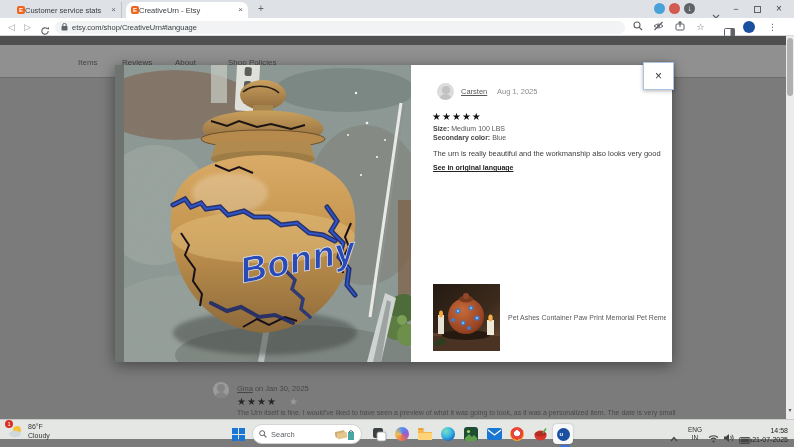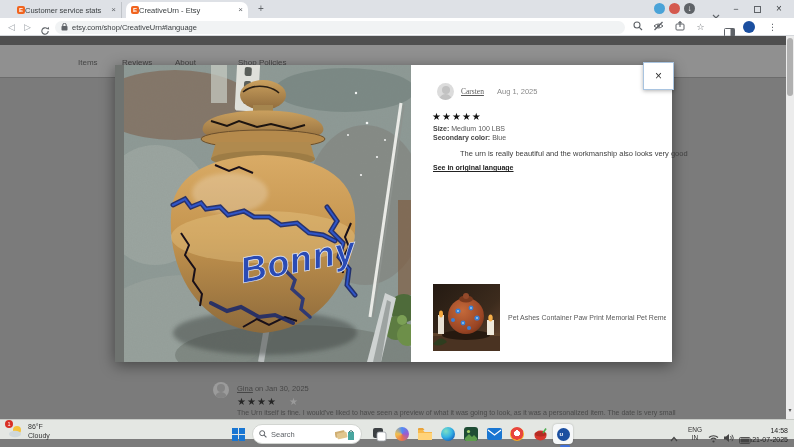--- a/index.html
+++ b/index.html
@@ -42,21 +42,21 @@
   .dim-avatar{width:16px;height:16px;border-radius:50%;background:#9b9b9b;overflow:hidden;}
   .dim-avatar i{display:block;width:8px;height:8px;border-radius:50%;background:#848484;margin:2px auto 0;}
   .dim-avatar b{display:block;width:12px;height:7px;border-radius:6px 6px 0 0;background:#848484;margin:0 auto;}
 
   
   .modal{left:115px;top:29px;width:557px;height:297px;background:#fff;box-shadow:0 3px 14px rgba(0,0,0,.45);display:flex;}
   .panel{position:relative;width:261px;height:297px;background:#fff;}
   .avatar{width:17px;height:17px;border-radius:50%;background:#dcdcdc;overflow:hidden;}
   .avatar i{display:block;width:8px;height:8px;border-radius:50%;background:#c2c2c2;margin:3px auto 0;}
   .avatar b{display:block;width:13px;height:8px;border-radius:7px 7px 0 0;background:#c2c2c2;margin:0 auto;}
-  .author{font-size:7.5px;color:#595959;text-decoration:underline;font-family:Liberation Serif, serif;}
+  .author{font-size:7.5px;color:#595959;text-decoration:underline;}
   .rdate{font-size:7.5px;color:#8a8a8a;}
   .stars{font-size:10px;color:#111;letter-spacing:1px;}
   .meta{font-size:7px;color:#595959;}
   .meta b{color:#444;}
   .rtext{font-size:7.5px;color:#404040;line-height:1.35;}
   .translate{font-size:7px;color:#222;font-weight:bold;text-decoration:underline;}
   .ptitle{font-size:7px;color:#595959;line-height:1.3;}
   .mclose{left:643px;top:26px;width:31px;height:28px;background:#fff;border:1px solid #a9c4e0;
           box-shadow:0 1px 4px rgba(0,0,0,.3);color:#333;font-size:12px;line-height:26px;text-align:center;padding:0;}
 
@@ -158,21 +158,21 @@
     <span class="abs tool-ic" style="left:766px;">⋮</span>
   </div>
 
   <div class="abs page">
     <div class="abs darkstrip"></div>
 
     <div class="abs eheader">
       <span class="abs enav" style="left:78px;">Items</span>
       <span class="abs enav" style="left:122px;">Reviews</span>
       <span class="abs enav" style="left:175px;">About</span>
-      <span class="abs enav" style="left:238px;text-align:center;">Shop Policies</span>
+      <span class="abs enav" style="left:228px;text-align:center;">Shop Policies</span>
     </div>
 
     <div class="abs" style="left:213px;top:346px;">
       <div class="dim-avatar">
           <i></i>
           <b></b>
         </div>
       <span class="abs" style="left:24px;top:2px;font-size:7.5px;color:#474747;white-space:nowrap;">
         <u>Gina</u><span> on Jan 30, 2025</span>
       </span>
@@ -283,21 +283,21 @@
       <div class="panel">
         <div class="abs avatar" style="left:26px;top:18px;">
             <i></i>
             <b></b>
           </div>
         <span class="abs author" style="left:50px;top:22px;">Carsten</span>
         <span class="abs rdate" style="left:86px;top:22px;">Aug 1, 2025</span>
         <span class="abs stars" style="left:21px;top:46px;">★★★★★</span>
         <span class="abs meta" style="left:22px;top:60px;"><b>Size:</b><span> Medium 100 LBS</span></span>
         <span class="abs meta" style="left:22px;top:69px;"><b>Secondary color:</b><span> Blue</span></span>
-        <span class="abs rtext" style="left:22px;top:84px;width:228px;margin-left:27px;">The urn is really beautiful and the workmanship also looks very good</span>
+        <span class="abs rtext" style="left:22px;top:84px;width:228px;">The urn is really beautiful and the workmanship also looks very good</span>
         <span class="abs translate" style="left:22px;top:99px;">See in original language</span>
 
         <svg class="abs" style="left:22px;top:219px;" width="67" height="67" viewBox="0 0 67 67">
           <defs>
             <radialGradient id="turn" cx="0.4" cy="0.35" r="0.8">
               <stop offset="0" stop-color="#c56a3a"></stop>
                 <stop offset="0.7" stop-color="#9a4524"></stop>
                 <stop offset="1" stop-color="#6e2f16"></stop>
             </radialGradient>
             <linearGradient id="tbg" x1="0" y1="0" x2="1" y2="1">

